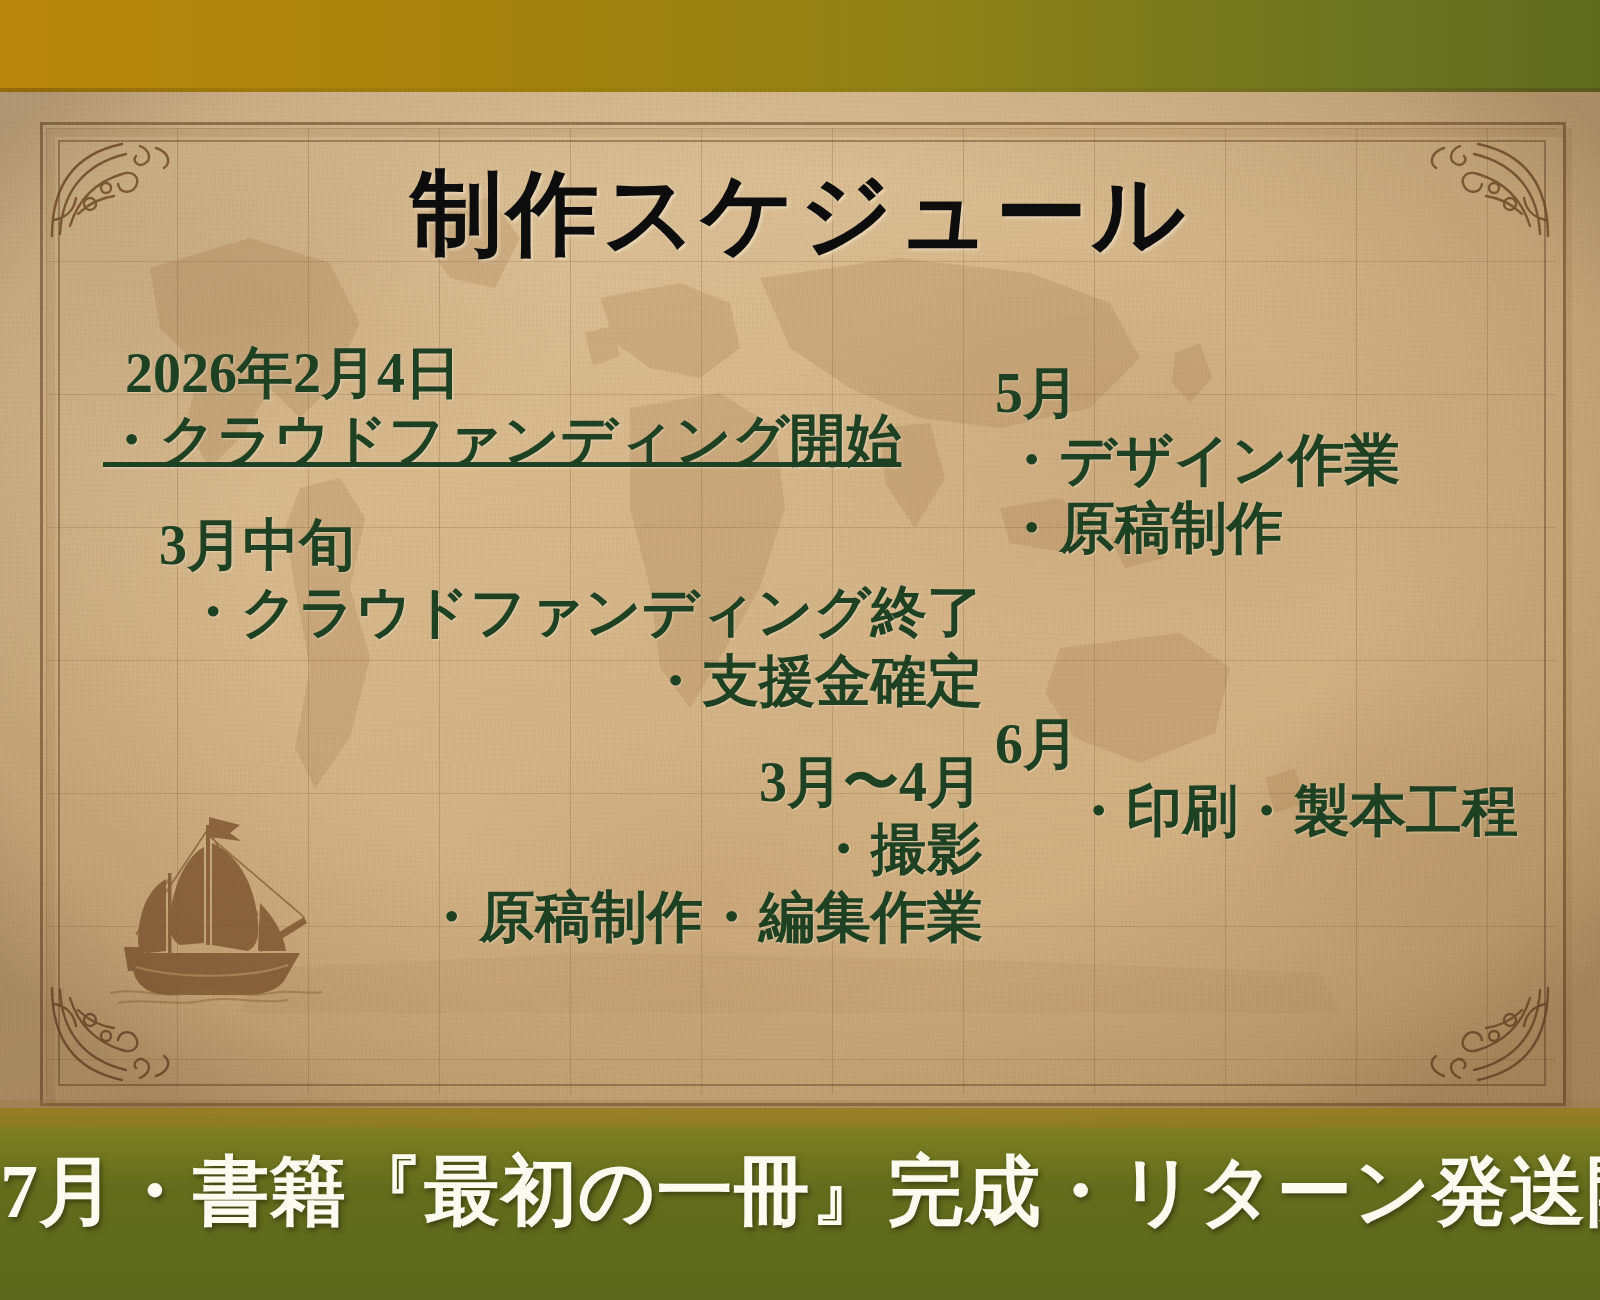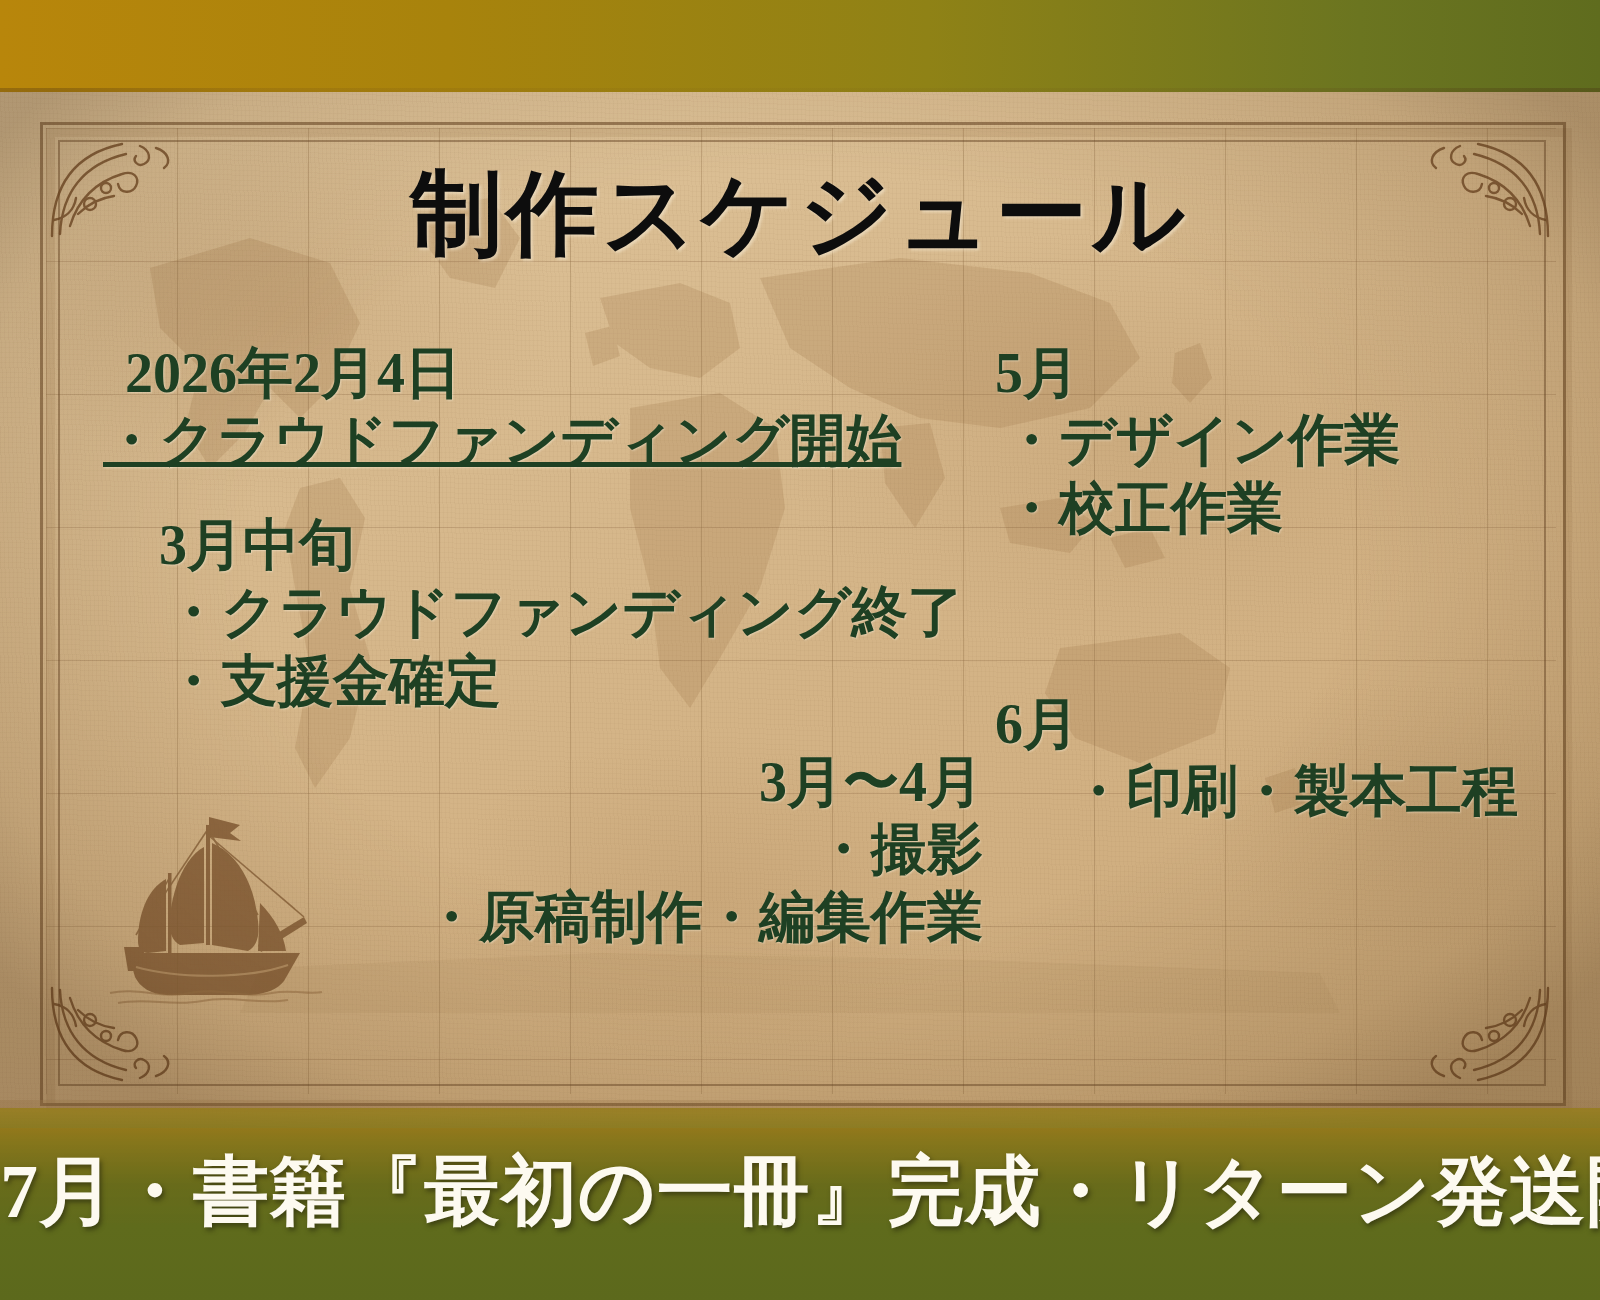--- a/index.html
+++ b/index.html
@@ -8,21 +8,21 @@
     padding: 0;
     background: #1a1a1a;
   }
 
   #slide {
     position: relative;
     width: 1600px;
     height: 1300px;
     overflow: hidden;
     font-family: "Liberation Serif", "DejaVu Serif", serif;
-    background: #f97316;
+    background: #22c55e;
   }
 
   
   .top-bar {
     position: absolute;
     top: 0; left: 0;
     width: 1600px;
     height: 92px;
     background: linear-gradient(to right, #b8860b 0%, #a8830c 28%, #8f8216 58%, #6b7520 85%, #5f6c1e 100%);
     z-index: 6;
@@ -180,27 +180,27 @@
     white-space: nowrap;
     text-shadow: 1px 1px 2px rgba(255,250,235,0.40);
   }
 
   
   .g1 .period { margin-left: 22px; }
   .g1 .item   { margin-left: 0px; text-decoration: underline; }
 
   .g2 { margin-top: 38px; }
   .g2 .period { margin-left: 56px; }
-  .g2 .item   { margin-left: 62px; }
+  .g2 .item   { margin-left: 62px; text-align: right; }
 
   .g3 { margin-top: 34px; text-align: right; }
   .g3 .period { margin-left: 238px; }
   .g3 .item   { margin-left: 252px; }
 
-  .r1 .period { margin-left: 10px; }
+  .r1 .period { margin-left: 10px; margin-top: 20px; }
   .r1 .item   { margin-left: 18px; }
 
   .r2 { margin-top: 148px; }
   .r2 .period { margin-left: 10px; }
   .r2 .item   { margin-left: 18px; text-align: center; }
 
   
   .bottom-banner {
     position: absolute;
     left: 0; top: 1108px;
@@ -416,21 +416,21 @@
         <div class="item">・原稿制作・編集作業</div>
       </div>
 
     </div>
 
     <div class="col-right">
 
       <div class="group r1">
         <div class="period">5月</div>
         <div class="item">・デザイン作業</div>
-        <div class="item">・校正作業</div>
+        <div class="item">・原稿制作</div>
       </div>
 
       <div class="group r2">
         <div class="period">6月</div>
         <div class="item">・印刷・製本工程</div>
       </div>
 
     </div>
 
   </div>

